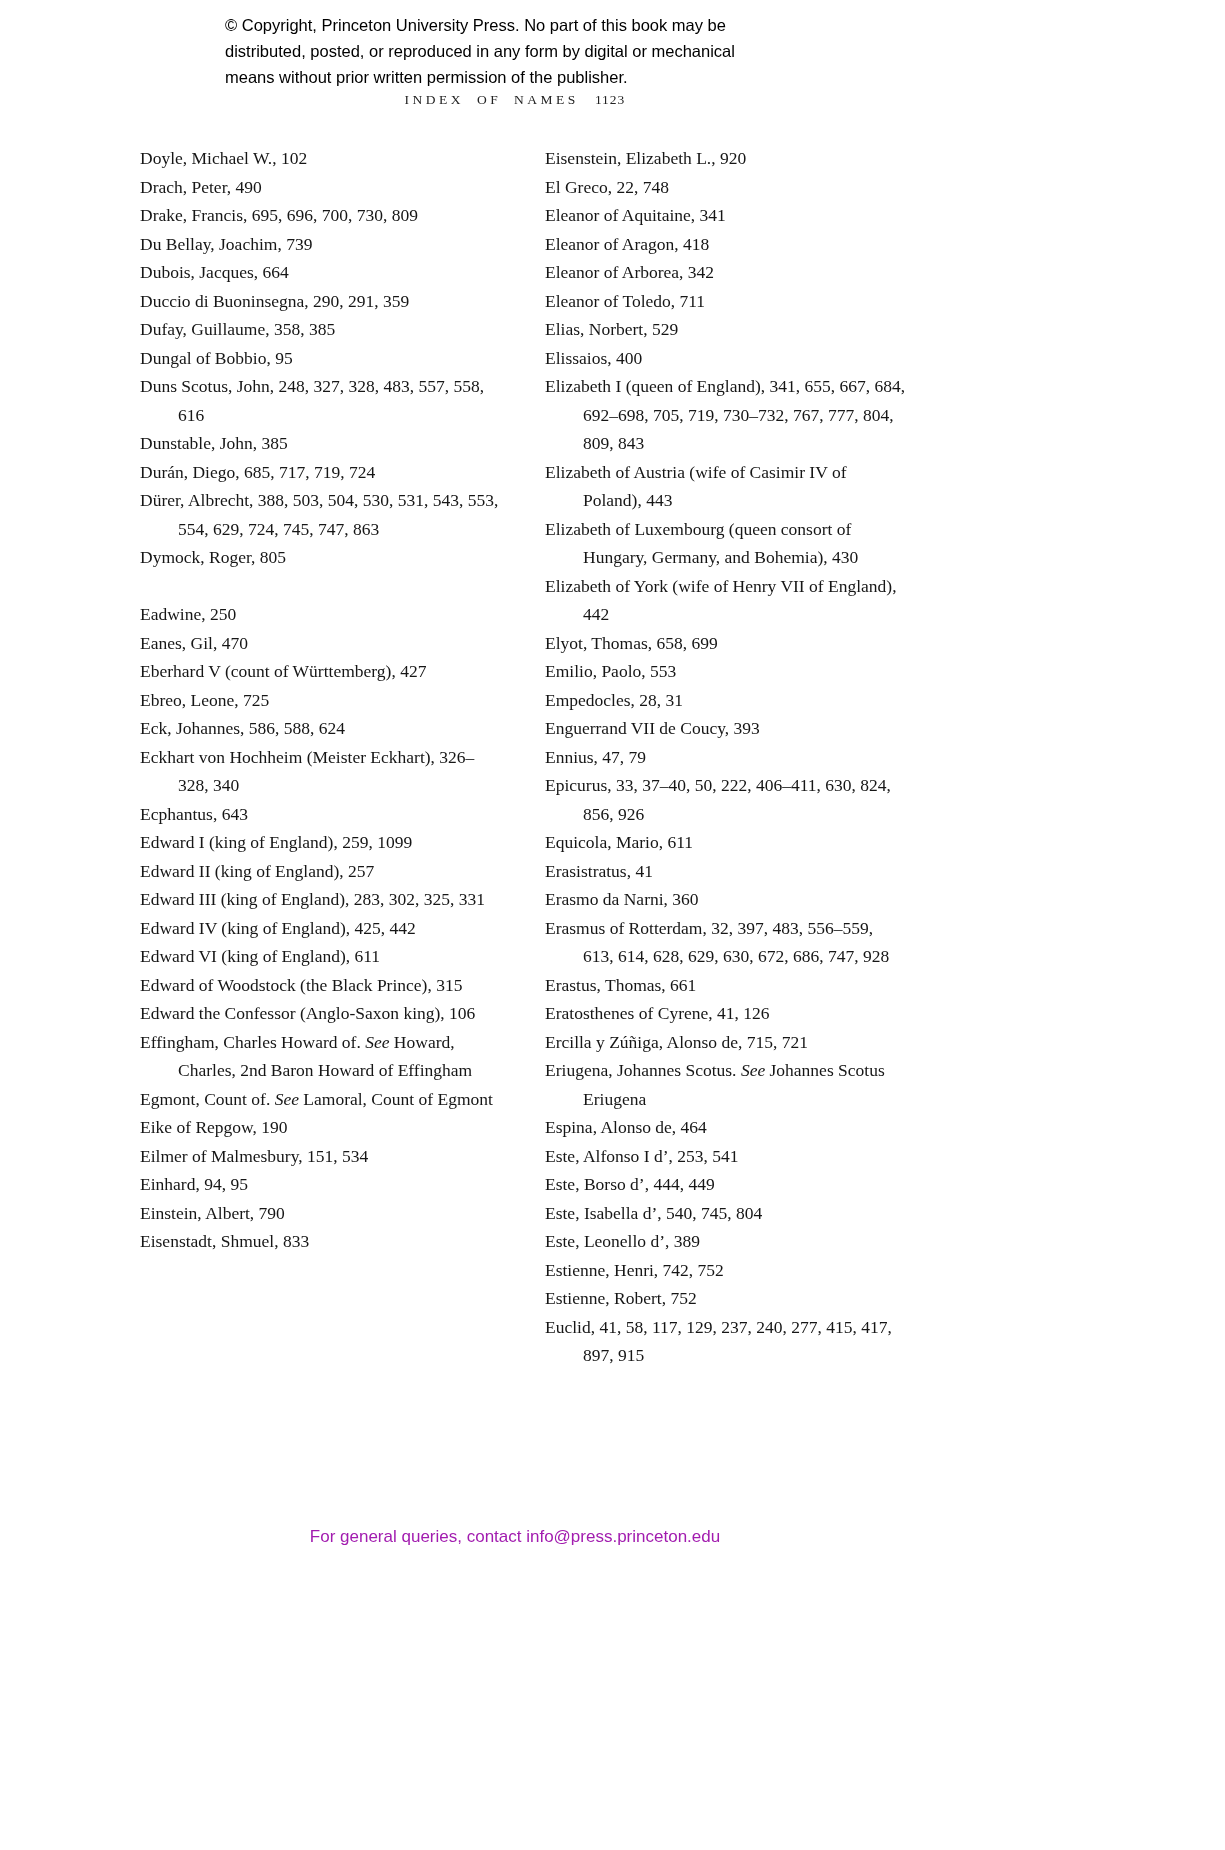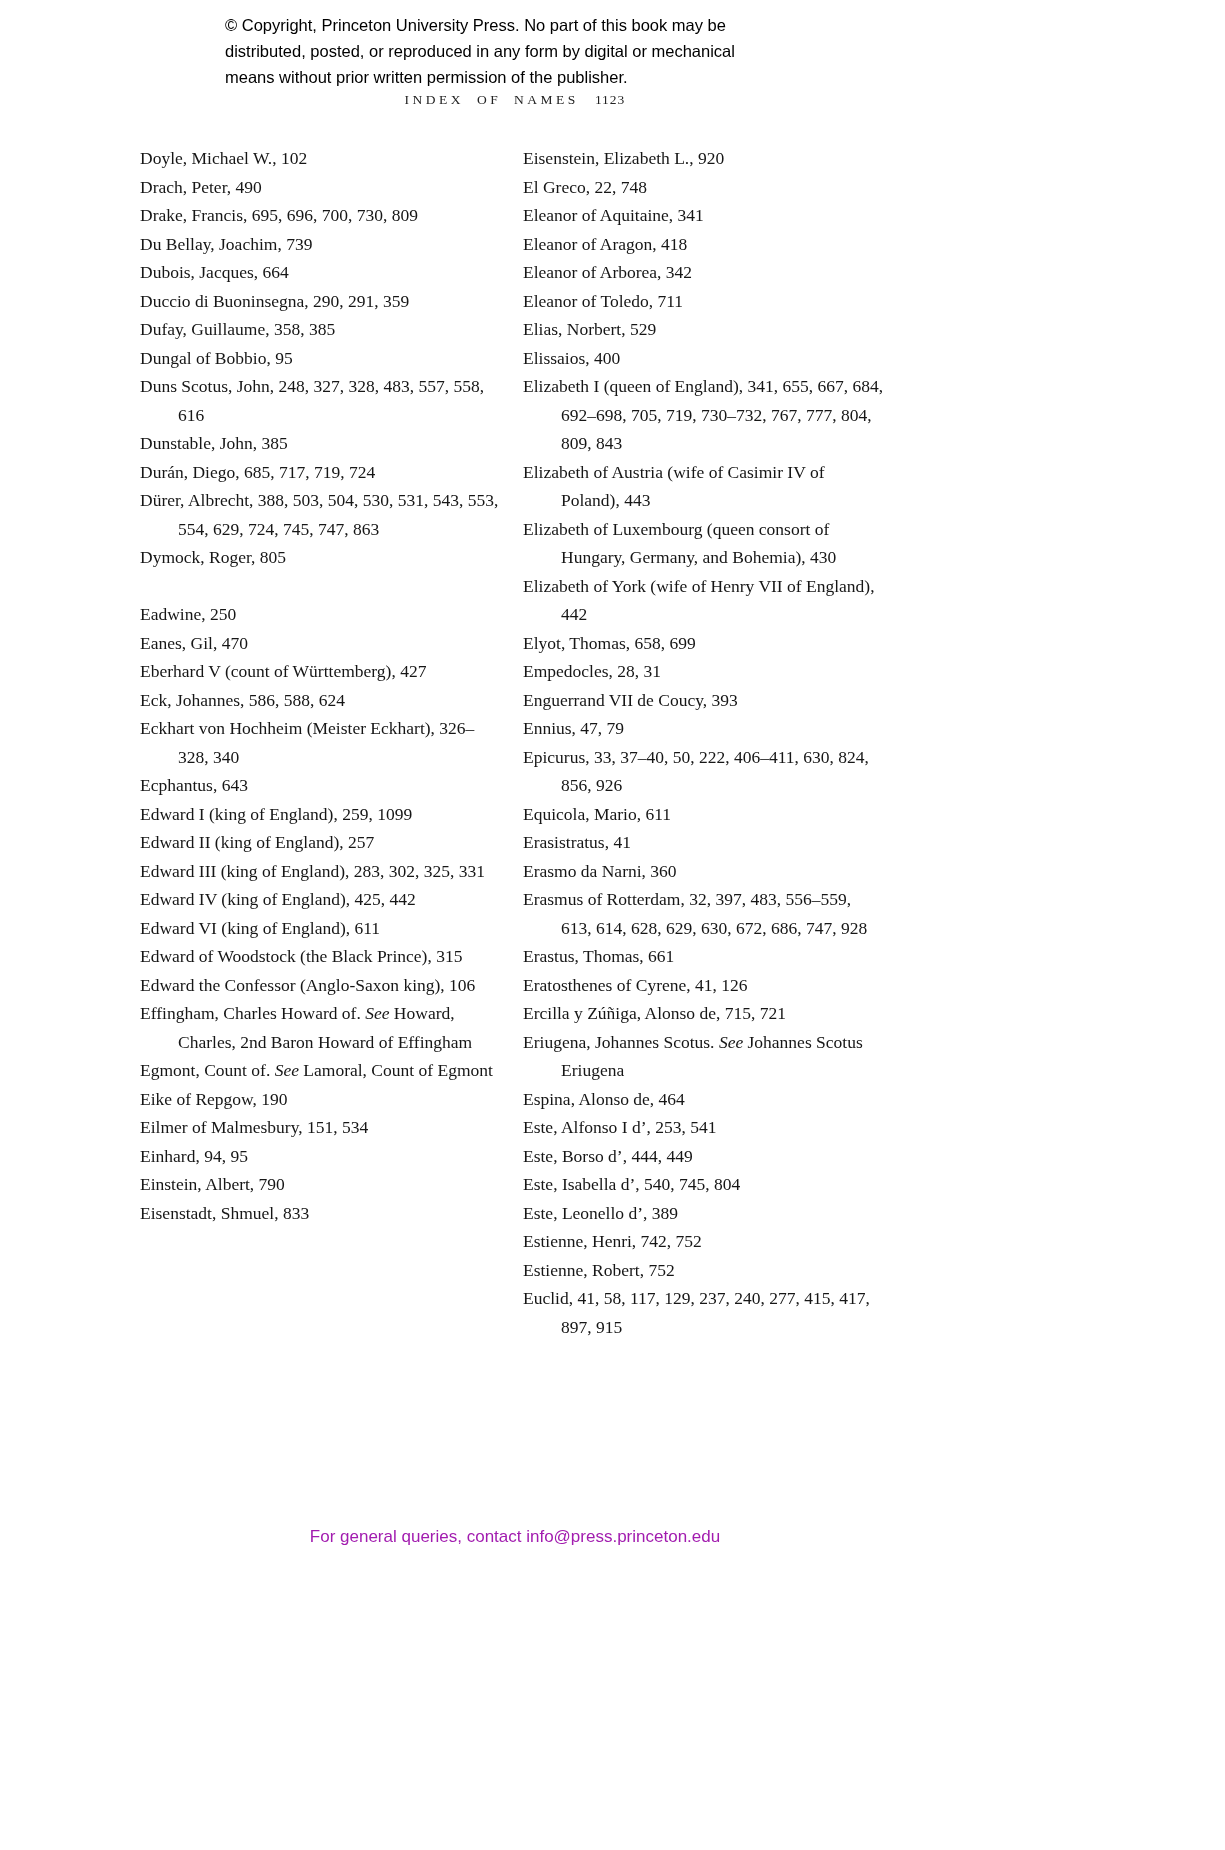--- a/index.html
+++ b/index.html
@@ -42,21 +42,21 @@
   .running-head .pagenum {
     margin-left: 16px;
     letter-spacing: 1px;
   }
   .columns {
     position: absolute;
     top: 144px;
     left: 140px;
     width: 754px;
     display: flex;
-    gap: 21px;
+    gap: 43px;
   }
   .col {
     width: 362px;
     flex: 0 0 362px;
     font-size: 17.5px;
     line-height: 28.5px;
   }
   .entry {
     padding-left: 38px;
     text-indent: -38px;
@@ -105,20 +105,21 @@
         <div class="entry"><span>Dungal of Bobbio, 95</span></div>
         <div class="entry"><span>Duns Scotus, John, 248, 327, 328, 483, 557, 558, 616</span></div>
         <div class="entry"><span>Dunstable, John, 385</span></div>
         <div class="entry"><span>Durán, Diego, 685, 717, 719, 724</span></div>
         <div class="entry"><span>Dürer, Albrecht, 388, 503, 504, 530, 531, 543, 553, 554, 629, 724, 745, 747, 863</span></div>
         <div class="entry"><span>Dymock, Roger, 805</span></div>
         <div class="section-gap"></div>
         <div class="entry"><span>Eadwine, 250</span></div>
         <div class="entry"><span>Eanes, Gil, 470</span></div>
         <div class="entry"><span>Eberhard V (count of Württemberg), 427</span></div>
+        <div class="entry"><span>Ebreo, Leone, 725</span></div>
         <div class="entry"><span>Eck, Johannes, 586, 588, 624</span></div>
         <div class="entry"><span>Eckhart von Hochheim (Meister Eckhart), 326–328, 340</span></div>
         <div class="entry"><span>Ecphantus, 643</span></div>
         <div class="entry"><span>Edward I (king of England), 259, 1099</span></div>
         <div class="entry"><span>Edward II (king of England), 257</span></div>
         <div class="entry"><span>Edward III (king of England), 283, 302, 325, 331</span></div>
         <div class="entry"><span>Edward IV (king of England), 425, 442</span></div>
         <div class="entry"><span>Edward VI (king of England), 611</span></div>
         <div class="entry"><span>Edward of Woodstock (the Black Prince), 315</span></div>
         <div class="entry"><span>Edward the Confessor (Anglo-Saxon king), 106</span></div>
@@ -137,20 +138,21 @@
         <div class="entry"><span>Eleanor of Aragon, 418</span></div>
         <div class="entry"><span>Eleanor of Arborea, 342</span></div>
         <div class="entry"><span>Eleanor of Toledo, 711</span></div>
         <div class="entry"><span>Elias, Norbert, 529</span></div>
         <div class="entry"><span>Elissaios, 400</span></div>
         <div class="entry"><span>Elizabeth I (queen of England), 341, 655, 667, 684, 692–698, 705, 719, 730–732, 767, 777, 804, 809, 843</span></div>
         <div class="entry"><span>Elizabeth of Austria (wife of Casimir IV of Poland), 443</span></div>
         <div class="entry"><span>Elizabeth of Luxembourg (queen consort of Hungary, Germany, and Bohemia), 430</span></div>
         <div class="entry"><span>Elizabeth of York (wife of Henry VII of England), 442</span></div>
         <div class="entry"><span>Elyot, Thomas, 658, 699</span></div>
+        <div class="entry"><span>Emilio, Paolo, 553</span></div>
         <div class="entry"><span>Empedocles, 28, 31</span></div>
         <div class="entry"><span>Enguerrand VII de Coucy, 393</span></div>
         <div class="entry"><span>Ennius, 47, 79</span></div>
         <div class="entry"><span>Epicurus, 33, 37–40, 50, 222, 406–411, 630, 824, 856, 926</span></div>
         <div class="entry"><span>Equicola, Mario, 611</span></div>
         <div class="entry"><span>Erasistratus, 41</span></div>
         <div class="entry"><span>Erasmo da Narni, 360</span></div>
         <div class="entry"><span>Erasmus of Rotterdam, 32, 397, 483, 556–559, 613, 614, 628, 629, 630, 672, 686, 747, 928</span></div>
         <div class="entry"><span>Erastus, Thomas, 661</span></div>
         <div class="entry"><span>Eratosthenes of Cyrene, 41, 126</span></div>

